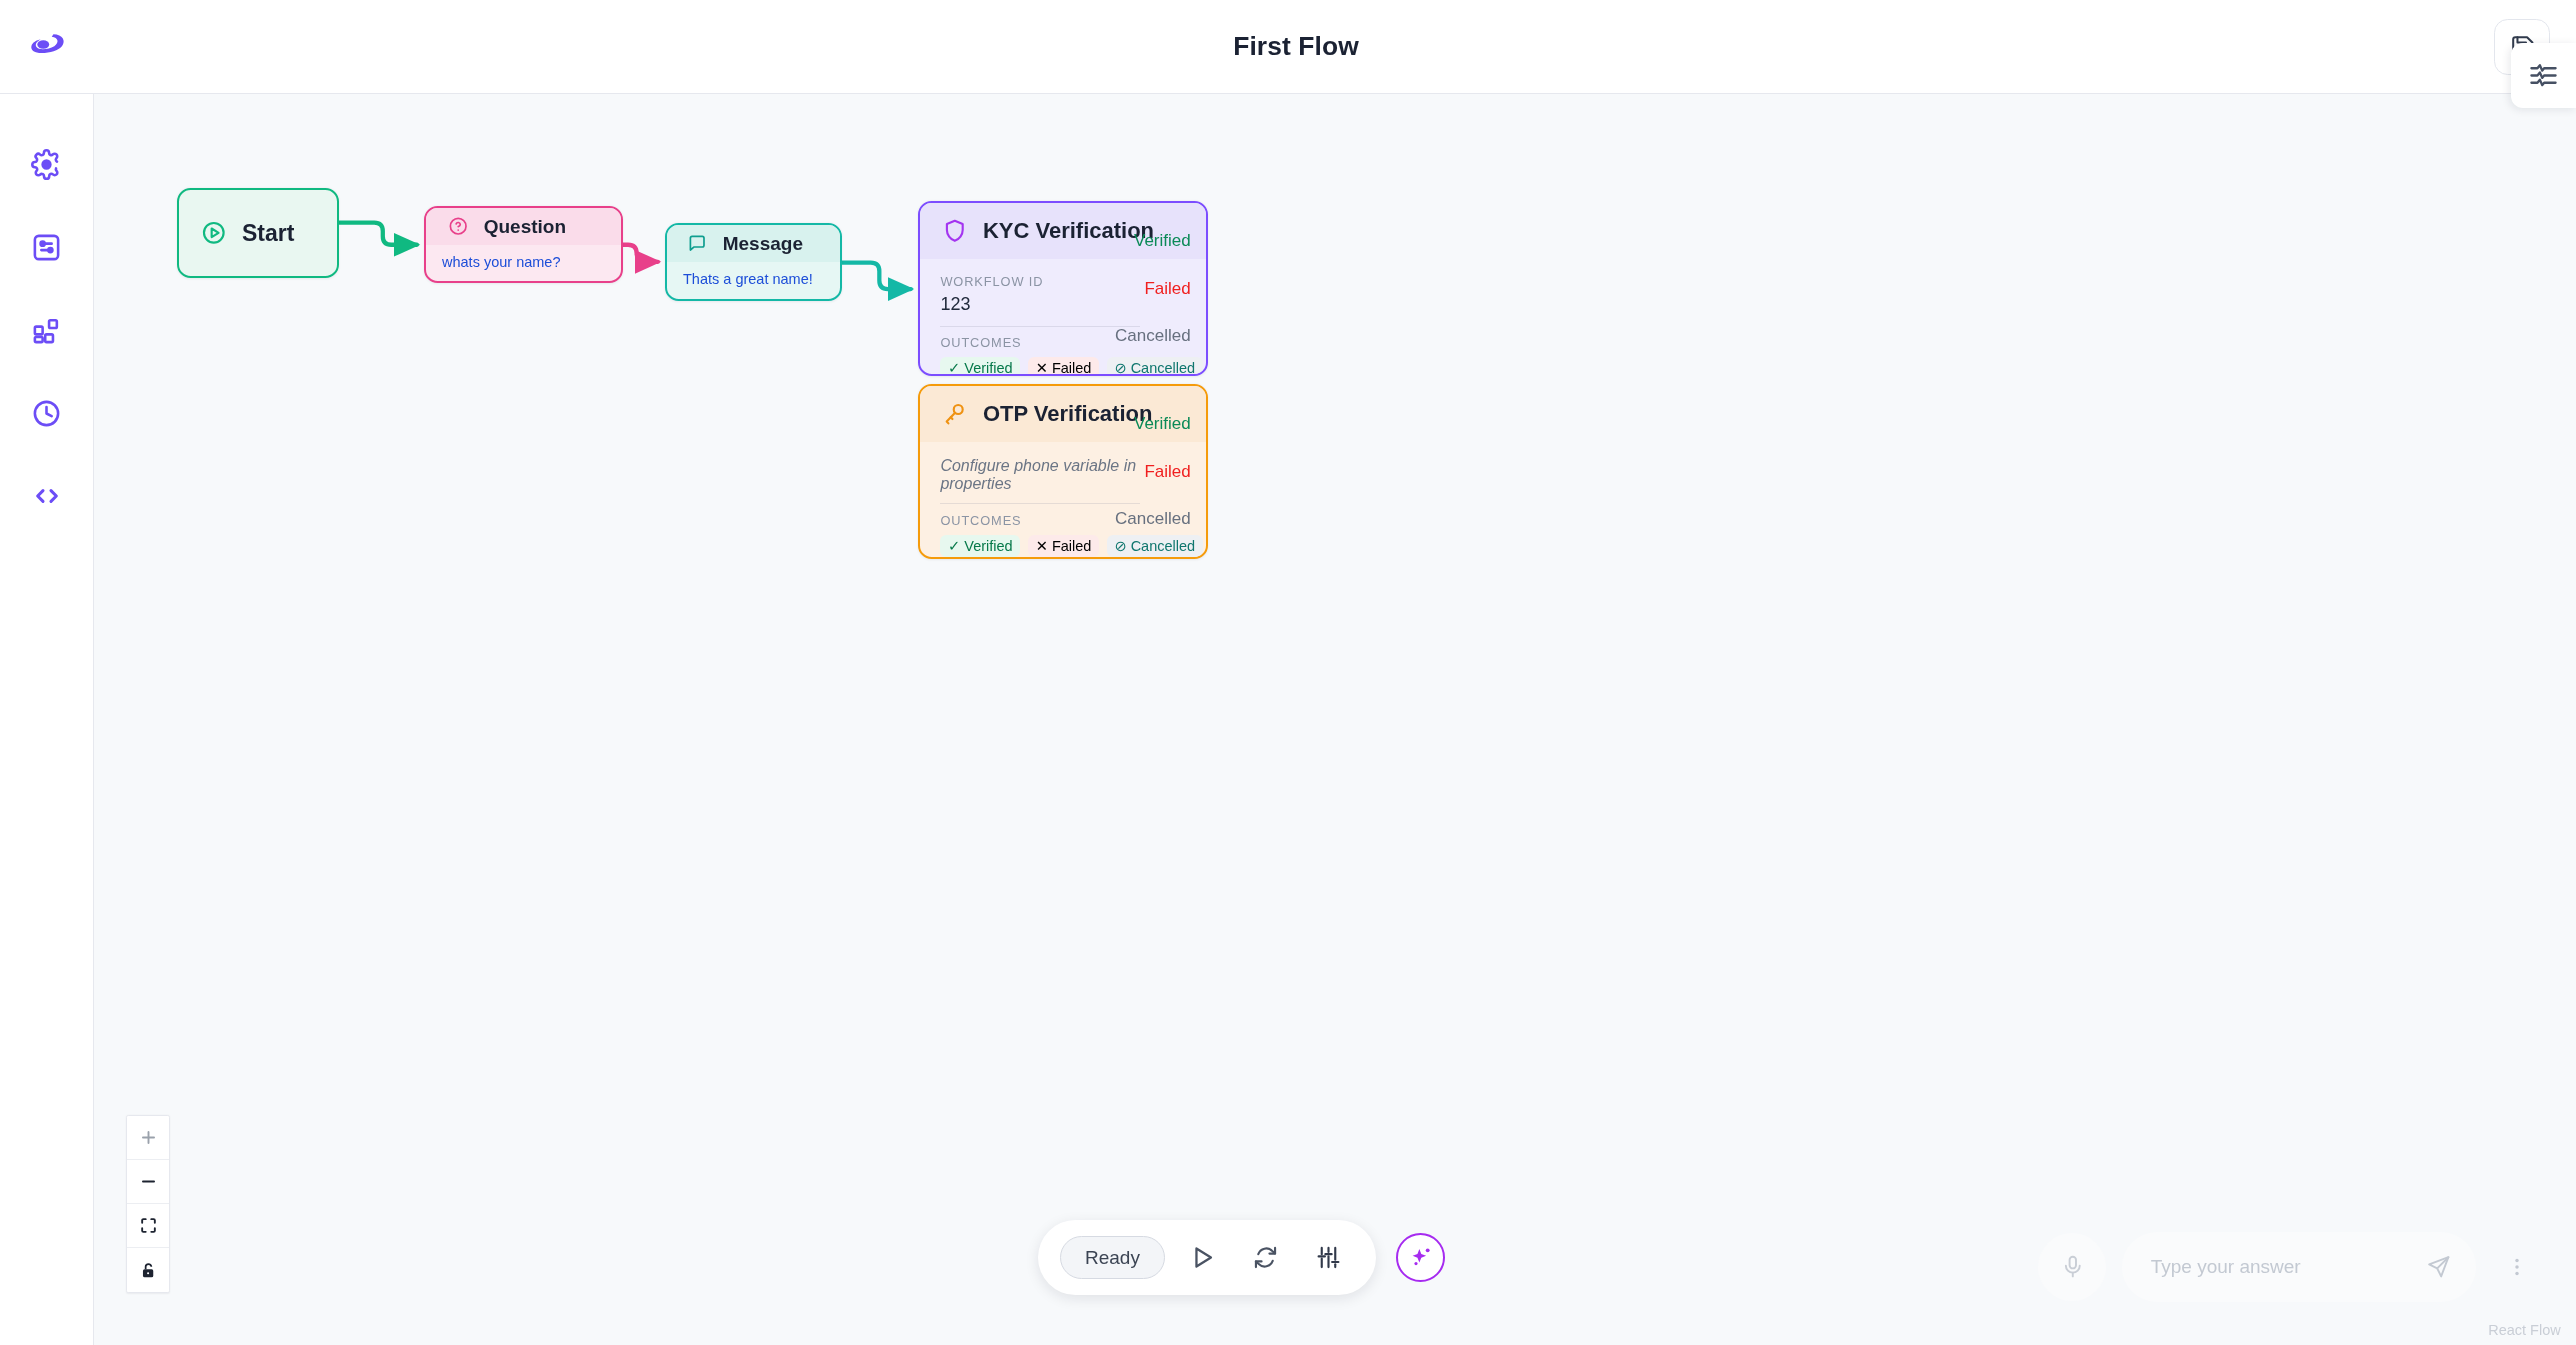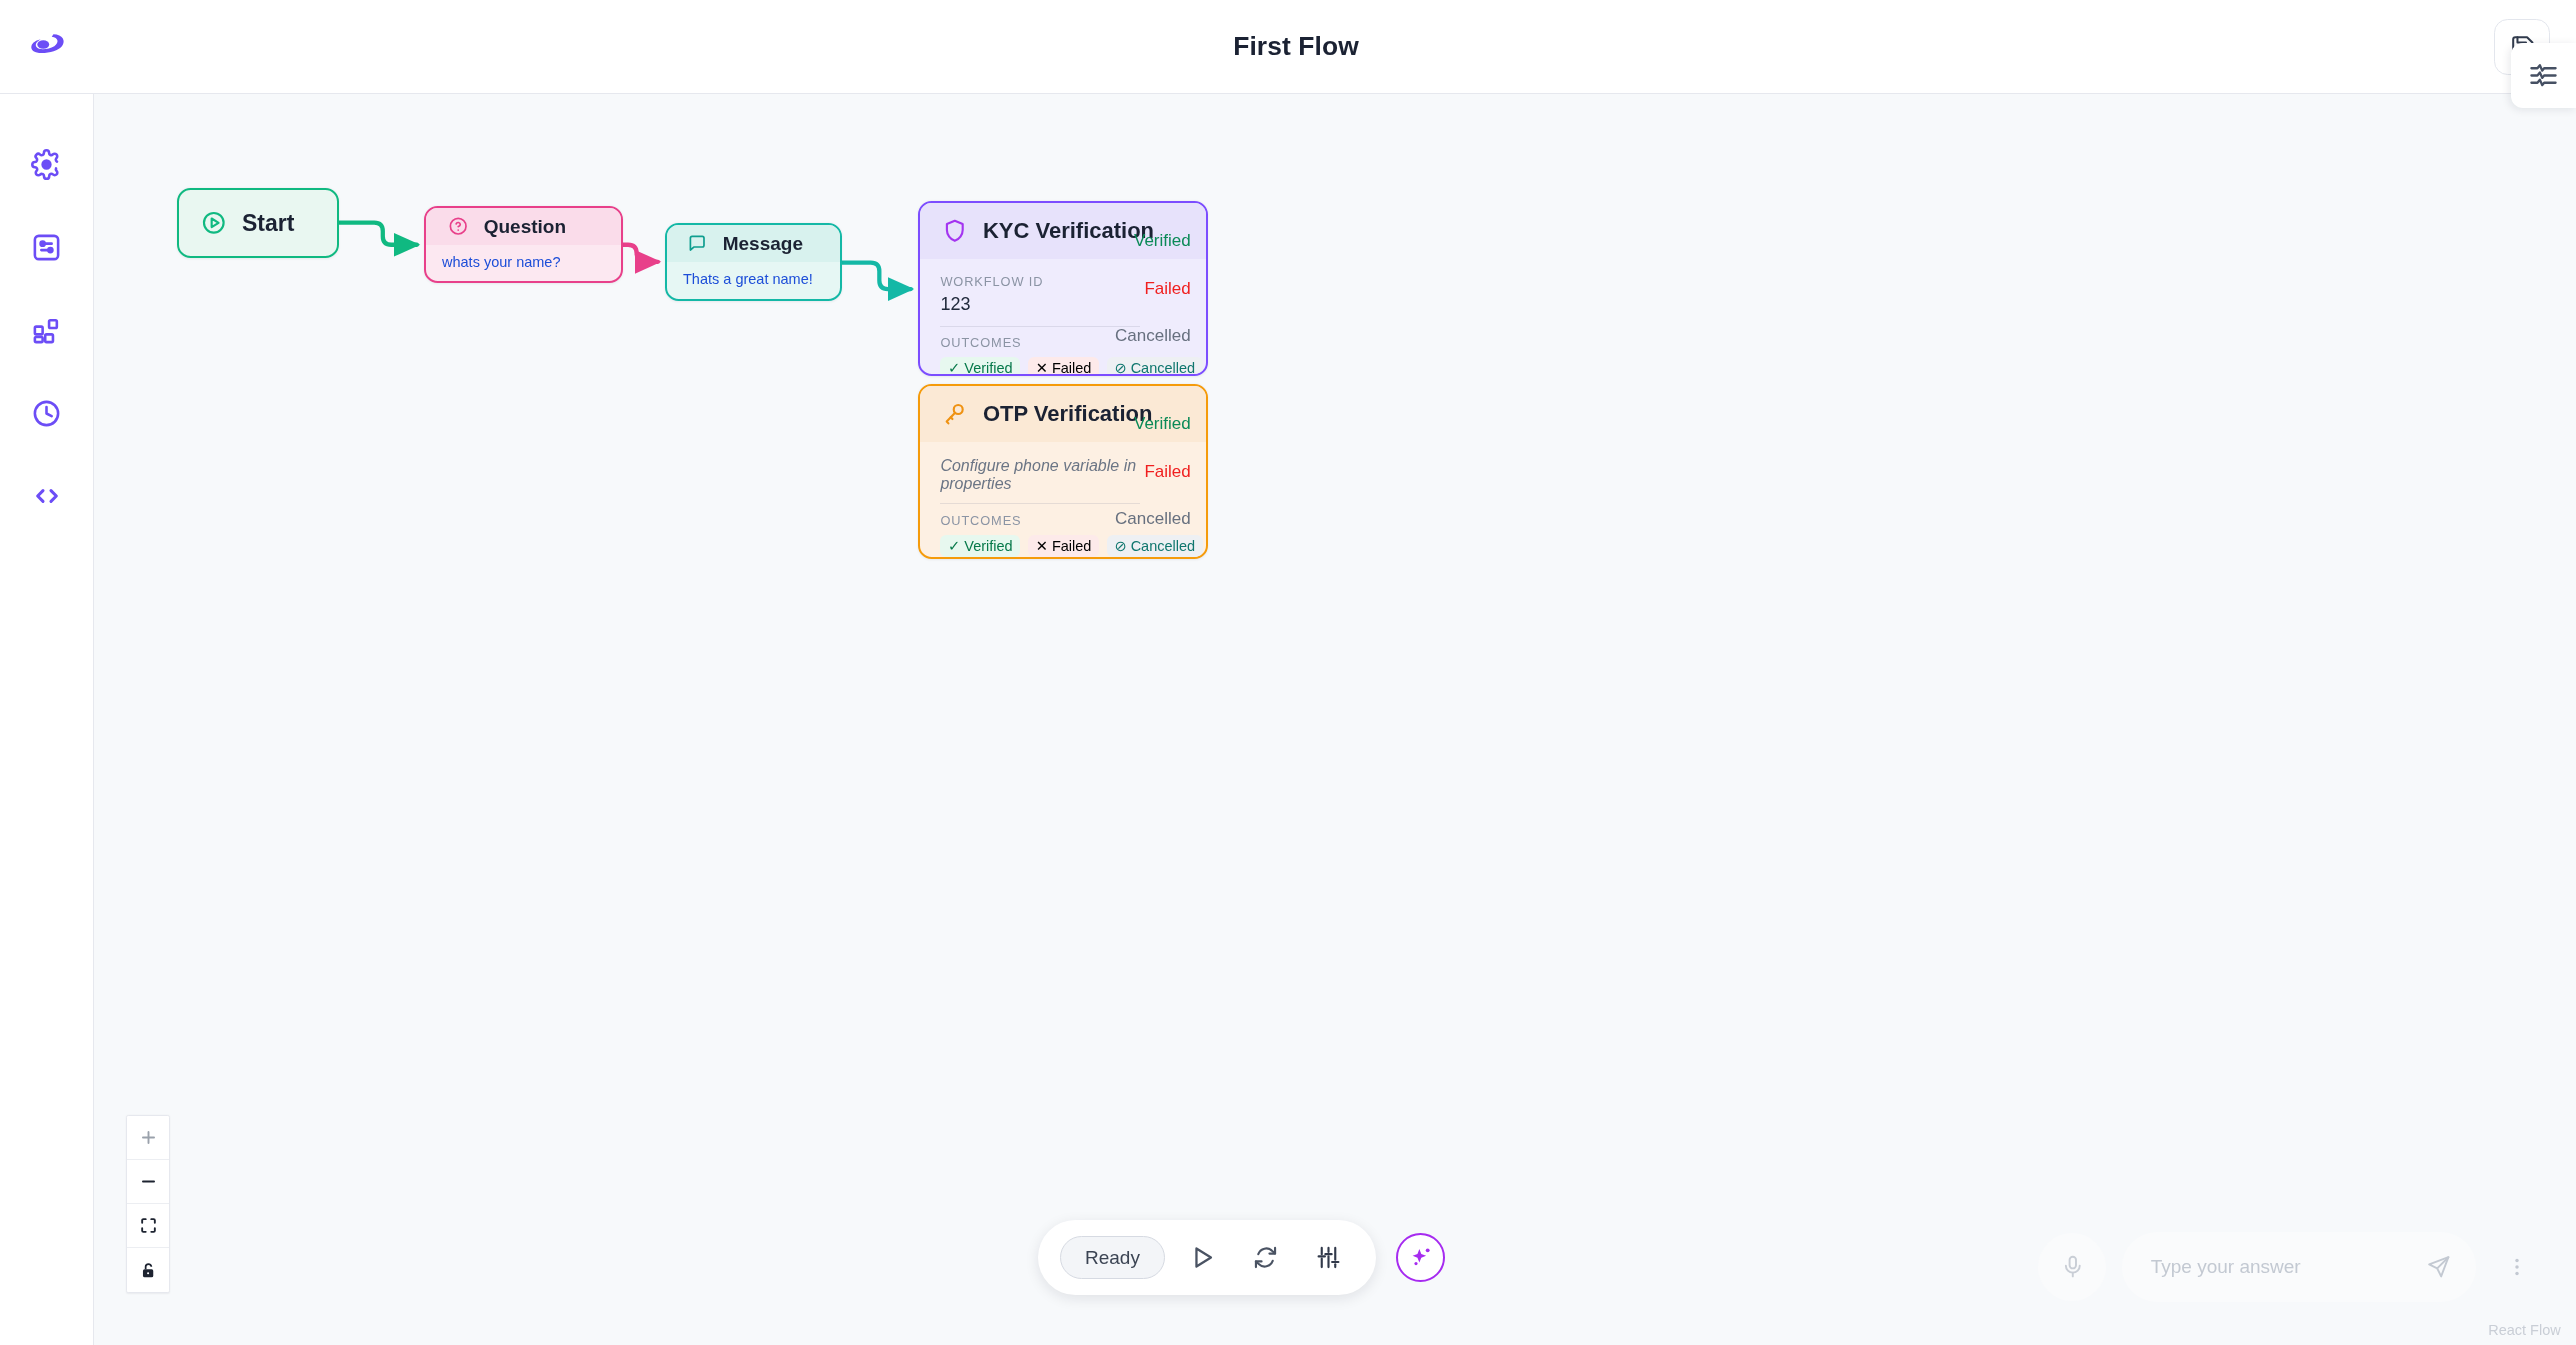--- a/index.html
+++ b/index.html
@@ -44,21 +44,21 @@
   }
   .edges { position: absolute; inset: 0; width: 2482px; height: 1252px; }
 
   
   .node { position: absolute; border-radius: 13.6px; box-shadow: 0 0.9px 2.6px rgba(16,24,40,.07); }
   .node-head { display: flex; align-items: center; gap: 15.3px; padding: 0 22px; }
   .node-title { font-size: 22px; font-weight: 600; color: #1b2233; }
   .node-body { padding: 19px 22px; font-size: 18px; color: #1d4ed8; }
 
   
-  .n-start { left: 83px; top: 94px; width: 162px; height: 70px;
+  .n-start { left: 83px; top: 94px; width: 162px; height: 90px;
     border: 2.6px solid #10b981; background: #e9f7f1; display: flex; align-items: center; }
   .n-start .node-head { height: 100%; }
   .n-start .node-title { font-size: 23px; }
 
   
   .n-question { left: 330px; top: 112px; width: 199px; height: 77px;
     border: 2.6px solid #e8408a; background: #fce8f1; overflow: hidden; }
   .n-question .node-head { height: 37px; background: #fadcea; }
   .n-question .node-title { font-size: 19px; }
   .n-question .node-body { padding: 9.4px 16px; font-size: 14.5px; }

